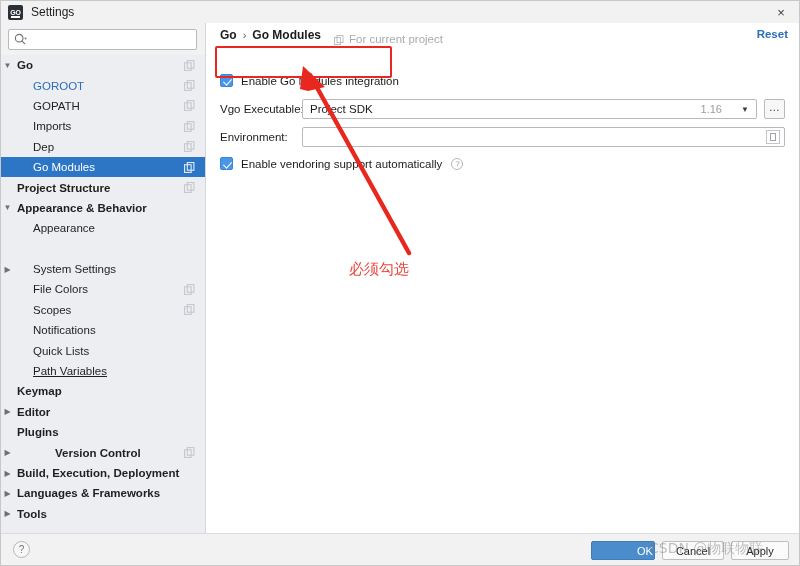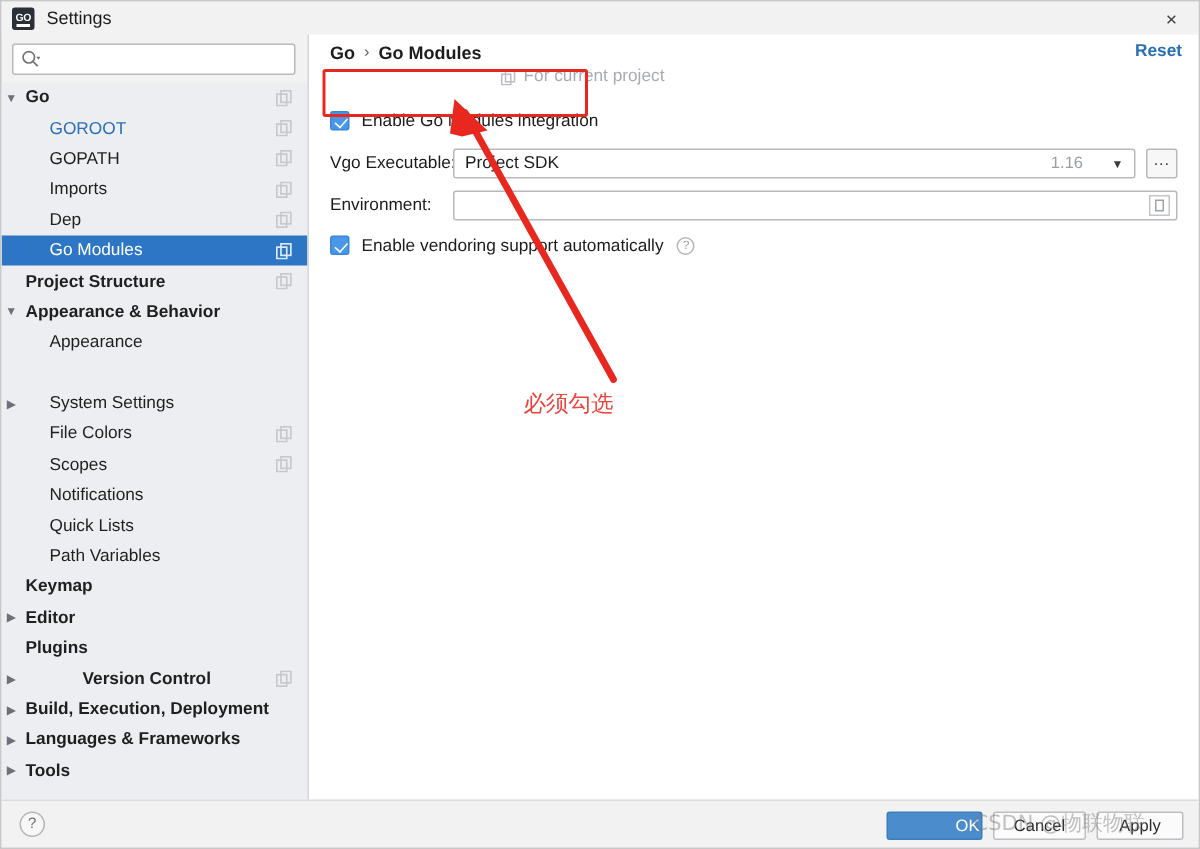--- a/index.html
+++ b/index.html
@@ -143,21 +143,21 @@
     background: #ffffff;
   }
   .breadcrumb {
     position: absolute; left: 14px; top: 5px;
     display: flex; align-items: center;
     font-size: 12px;
   }
   .bc-part { font-weight: bold; color: #1c1c1c; }
   .bc-sep { margin: 0 6px; color: #55585c; font-size: 11px; }
   .for-proj {
-    position: absolute; left: 128px; top: 22px;
+    position: absolute; left: 128px; top: 10px;
     display: flex; align-items: flex-end;
     font-size: 11.5px;
     color: #a9abaf;
   }
   .for-proj .pico { margin-right: 5px; display: flex; }
   .reset-link {
     position: absolute; right: 12px; top: 5px;
     font-size: 11.5px;
     font-weight: bold;
     color: #2a6fb8;
@@ -497,21 +497,21 @@
         <span class="label" style="padding-left: 19px;">Notifications</span>
         <span class="scope-ico" style="color: rgb(159, 163, 168);"></span>
       </div>
       <div class="side-row">
         <span class="twisty"></span>
         <span class="label" style="padding-left: 19px;">Quick Lists</span>
         <span class="scope-ico" style="color: rgb(159, 163, 168);"></span>
       </div>
       <div class="side-row">
         <span class="twisty"></span>
-        <span class="label" style="padding-left: 19px;">Path Variables</span>
+        <span class="label" style="padding-left: 19px; text-decoration: underline;">Path Variables</span>
         <span class="scope-ico" style="color: rgb(159, 163, 168);"></span>
       </div>
       <div class="side-row bold">
         <span class="twisty"></span>
         <span class="label" style="padding-left: 3px;">Keymap</span>
         <span class="scope-ico" style="color: rgb(159, 163, 168);"></span>
       </div>
       <div class="side-row bold">
         <span class="twisty">▶</span>
         <span class="label" style="padding-left: 3px;">Editor</span>

